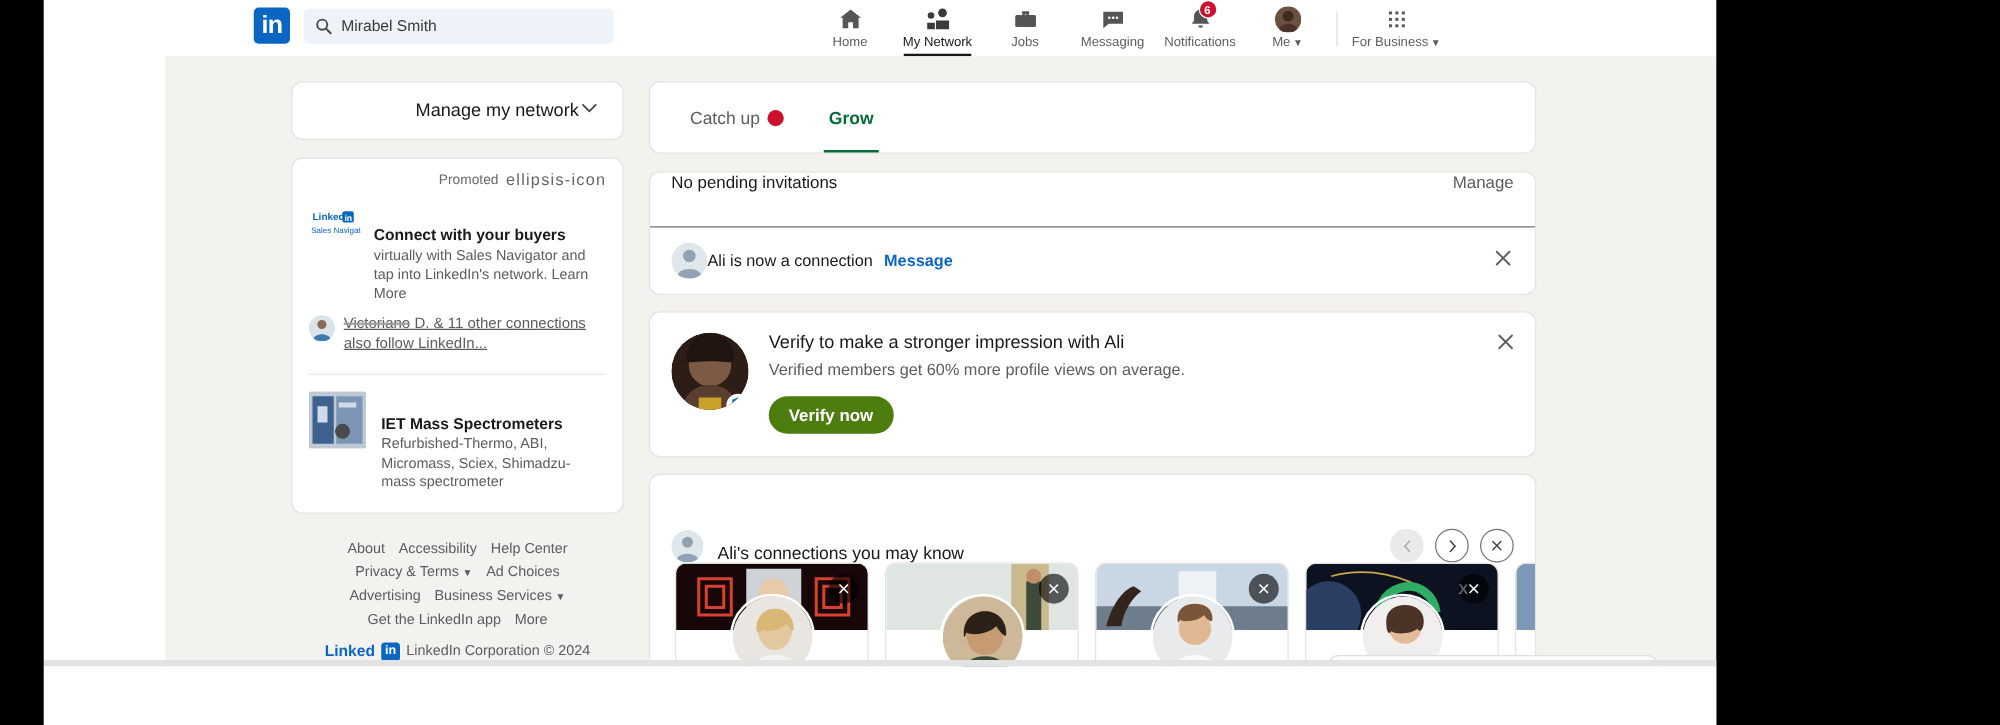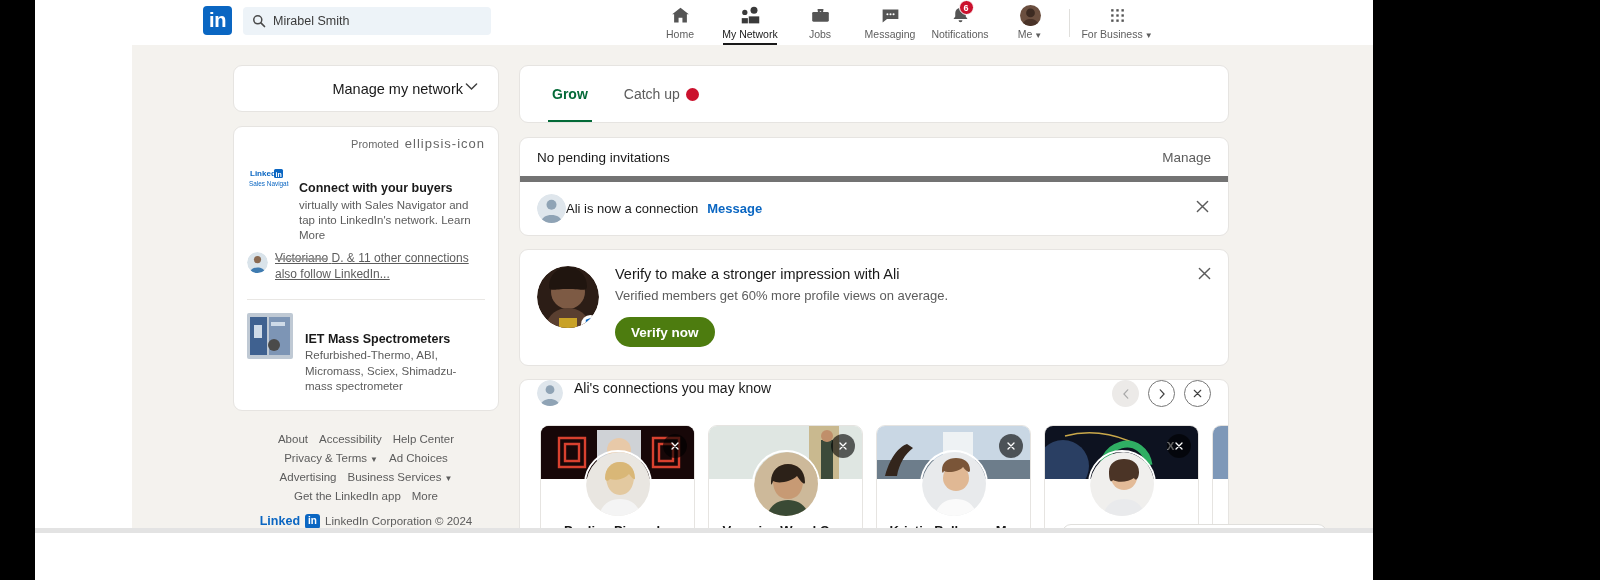--- a/index.html
+++ b/index.html
@@ -130,22 +130,22 @@
   .tab.active { color: #046a38; font-weight: 600; }
   .tab.active::after {
     content: ""; position: absolute; bottom: 0; left: 14px; right: 14px;
     height: 2px; background: #046a38;
   }
   .tab-dot { width: 13px; height: 13px; border-radius: 50%; background: #cb112d; }
 
   
   .inv { margin-top: 14px; }
   .inv-head {
-    height: 44px; display: flex; align-items: center; justify-content: space-between;
-    padding: 0 17px; border-bottom: 6px solid #737373;
+    height: 44px; display: flex; justify-content: space-between;
+    padding: 0 17px; border-bottom: 1px solid #737373;
   }
   .inv-head .ih-l { font-size: 13.5px; color: #191919; }
   .inv-head .ih-r { font-size: 13.5px; color: #5c5c5c; cursor: pointer; }
   .inv-row { height: 53px; display: flex; align-items: center; padding: 0 17px; }
   .inv-av { width: 29px; height: 29px; border-radius: 50%; overflow: hidden; flex: 0 0 auto; }
   .inv-tx { font-size: 13px; color: #191919; }
   .inv-msg { font-size: 13px; color: #0a66c2; font-weight: 600; margin-left: 9px; cursor: pointer; }
   .inv-x { margin-left: auto; color: #5c5c5c; cursor: pointer; }
 
   
@@ -161,21 +161,21 @@
   .ver-btn {
     margin-top: 14px; height: 30px; padding: 0 16px; border-radius: 16px;
     background: #4d7c0f; color: #fff; font-size: 13.5px; font-weight: 600;
     display: inline-flex; align-items: center; border: none; cursor: pointer;
     font-family: "Liberation Sans", sans-serif;
   }
   .ver-x { position: absolute; right: 15px; top: 15px; color: #5c5c5c; cursor: pointer; }
 
   
   .car { margin-top: 13px; overflow: hidden; }
-  .car-head { height: 45px; display: flex; align-items: flex-start; padding: 0 17px; gap: 11px; }
+  .car-head { height: 70px; display: flex; align-items: flex-end; padding: 0 17px; gap: 11px; }
   .car-av { width: 26px; height: 26px; border-radius: 50%; overflow: hidden; flex: 0 0 auto; }
   .car-tt { font-size: 14px; color: #191919; }
   .car-ctrls { margin-left: auto; display: flex; align-items: center; gap: 9px; }
   .c-btn {
     width: 27px; height: 27px; border-radius: 50%; border: 1px solid #767676;
     display: flex; align-items: center; justify-content: center; cursor: pointer;
     background: #fff; color: #404040;
   }
   .c-btn.disabled { border-color: transparent; background: #eceae8; color: #a9a9a9; cursor: default; }
 
@@ -439,26 +439,26 @@
               <span class="fb-w">Linked</span>
               <span class="fb-in">in</span>
               <span class="fb-c">LinkedIn Corporation © 2024</span>
             </div>
           </div>
         </div>
 
         <div class="col-main">
 
           <div class="card tabs">
-            <div class="tab active">
-              <span>Grow</span>
-            </div>
             <div class="tab">
               <span>Catch up</span>
               <span class="tab-dot"></span>
+            </div>
+            <div class="tab active">
+              <span>Grow</span>
             </div>
           </div>
 
           <div class="card inv">
             <div class="inv-head">
               <span class="ih-l">No pending invitations</span>
               <span class="ih-r">Manage</span>
             </div>
             <div class="inv-row">
               <span class="inv-av">

